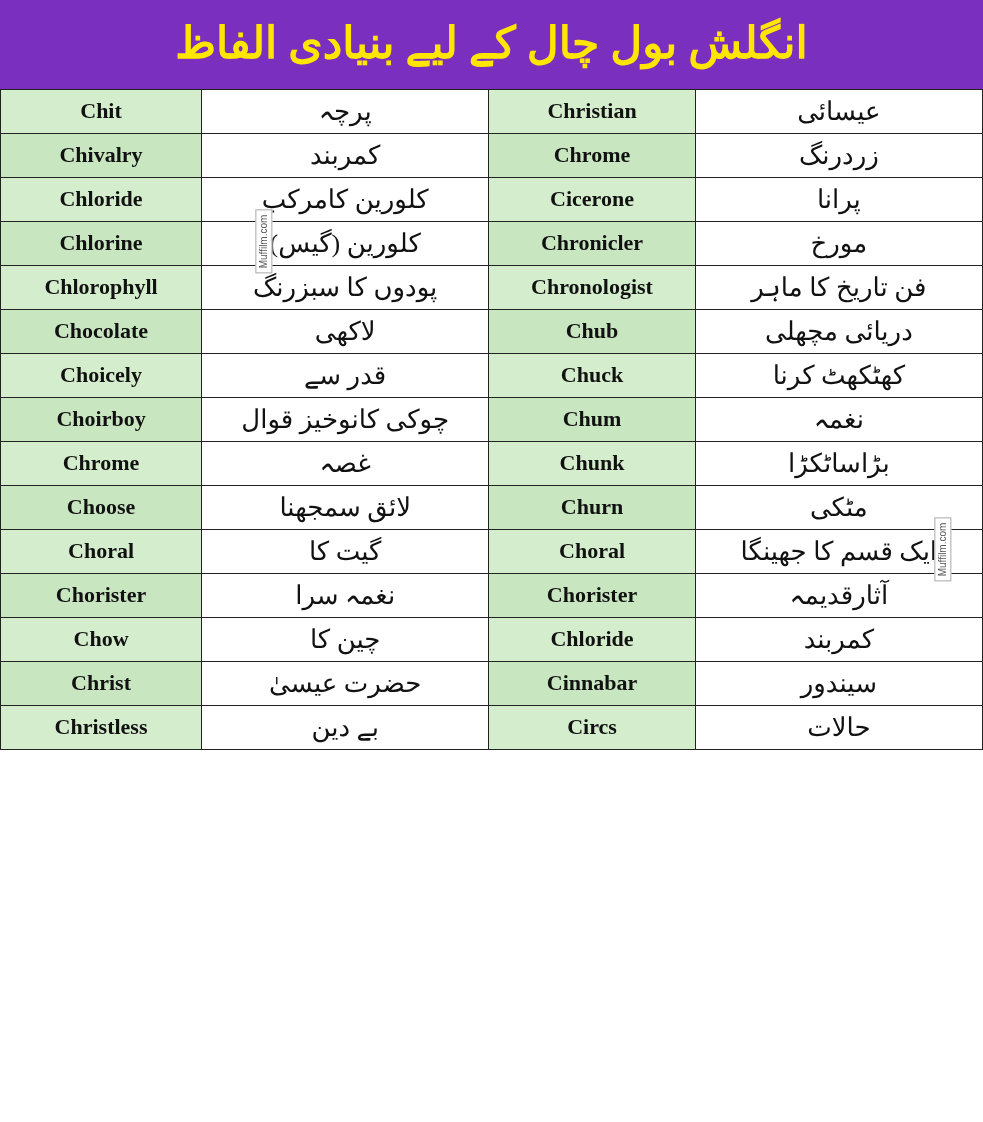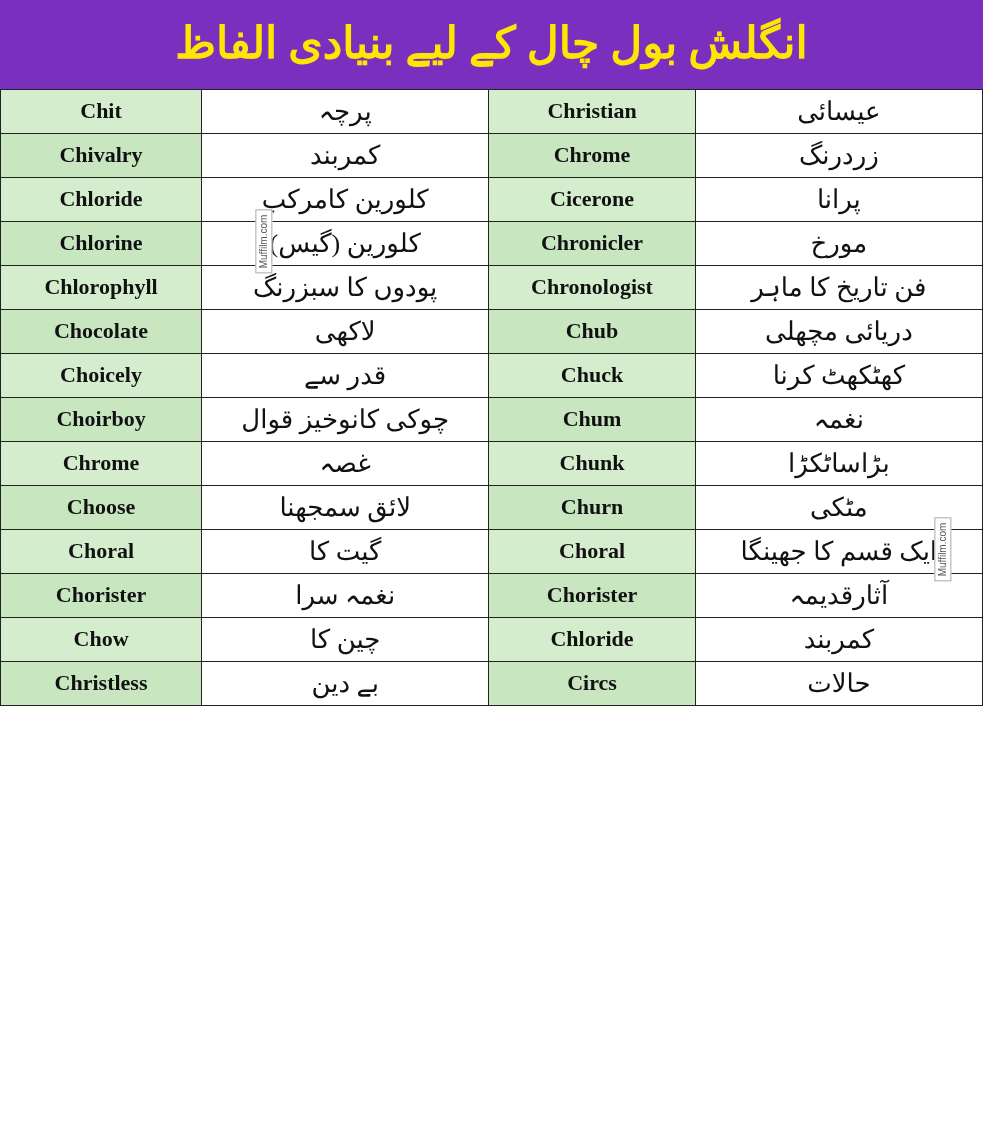--- a/index.html
+++ b/index.html
@@ -146,20 +146,26 @@
             <td class="english-cell col-right-en">Chorister</td>
             <td class="urdu-cell col-right-ur">آثارقدیمہ</td>
           </tr>
           <tr>
             <td class="english-cell col-left-en">Chow</td>
             <td class="urdu-cell col-left-ur">چین کا</td>
             <td class="english-cell col-right-en">Chloride</td>
             <td class="urdu-cell col-right-ur">کمربند</td>
           </tr>
           <tr>
+            <td class="english-cell col-left-en">Christ</td>
+            <td class="urdu-cell col-left-ur">حضرت عیسیٰ</td>
+            <td class="english-cell col-right-en">Cinnabar</td>
+            <td class="urdu-cell col-right-ur">سیندور</td>
+          </tr>
+          <tr>
             <td class="english-cell col-left-en">Christless</td>
             <td class="urdu-cell col-left-ur">بے دین</td>
             <td class="english-cell col-right-en">Circs</td>
             <td class="urdu-cell col-right-ur">حالات</td>
           </tr>
         </tbody>
     </table>
   </div>
 </div>
 

